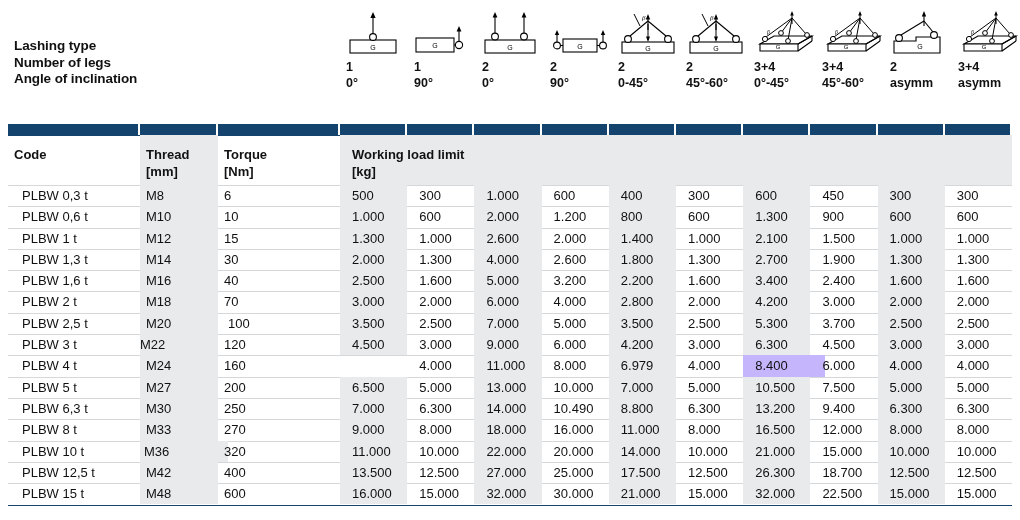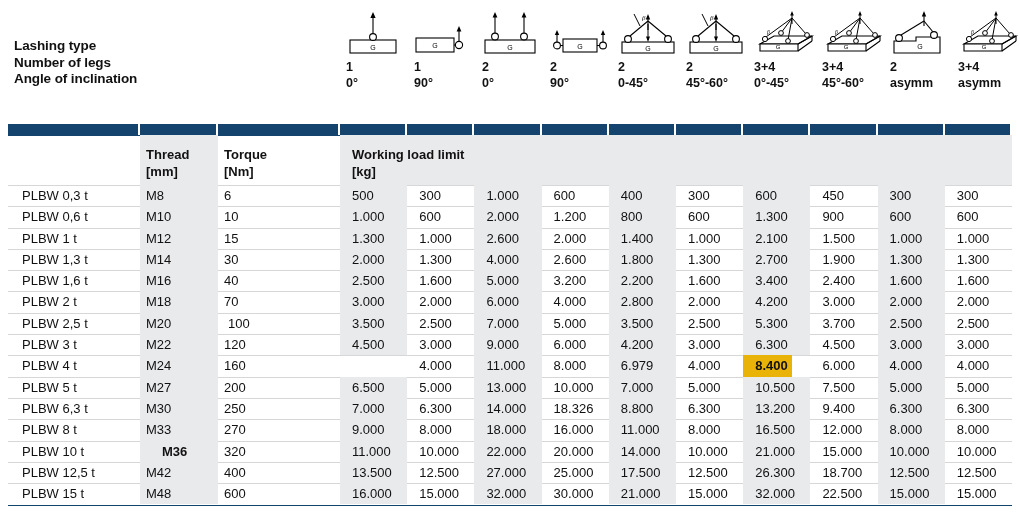--- a/index.html
+++ b/index.html
@@ -316,20 +316,23 @@
         <div class="seg" style="left: 533.6px; width: 65.2px; background: rgb(20, 68, 110);"></div>
         <div class="seg" style="left: 600.8px; width: 65.2px; background: rgb(20, 68, 110);"></div>
         <div class="seg" style="left: 668px; width: 65.2px; background: rgb(20, 68, 110);"></div>
         <div class="seg" style="left: 735.2px; width: 65.2px; background: rgb(20, 68, 110);"></div>
         <div class="seg" style="left: 802.4px; width: 65.2px; background: rgb(20, 68, 110);"></div>
         <div class="seg" style="left: 869.6px; width: 65.2px; background: rgb(20, 68, 110);"></div>
         <div class="seg" style="left: 936.8px; width: 65.2px; background: rgb(20, 68, 110);"></div>
       </div>
     <div class="thead" id="thead">
       <div class="rule-top"></div>
+    <div class="hcell" style="left: 8px; width: 132px; padding-left: 6px;">
+          <span>Code</span>
+        </div>
         <div class="hcell shade" style="left: 140px; width: 78px; padding-left: 6px; background: rgb(233, 234, 236);">
           <span>Thread</span>
           <span>[mm]</span>
         </div>
         <div class="hcell shade" style="left: 340px; width: 672px; padding-left: 12px; background: rgb(233, 234, 236);">
           <span>Working load limit</span>
           <span>[kg]</span>
         </div>
         <div class="hcell" style="left: 218px; width: 122px; padding-left: 6px;">
           <span>Torque</span>
@@ -445,21 +448,21 @@
           <div class="cell" style="left: 608.8px; width: 67.2px; padding-left: 12px; background: rgb(233, 234, 236);">3.500</div>
           <div class="cell" style="left: 676px; width: 67.2px; padding-left: 12px;">2.500</div>
           <div class="cell" style="left: 743.2px; width: 67.2px; padding-left: 12px; background: rgb(233, 234, 236);">5.300</div>
           <div class="cell" style="left: 810.4px; width: 67.2px; padding-left: 12px;">3.700</div>
           <div class="cell" style="left: 877.6px; width: 67.2px; padding-left: 12px; background: rgb(233, 234, 236);">2.500</div>
           <div class="cell" style="left: 944.8px; width: 67.2px; padding-left: 12px;">2.500</div>
         </div>
         <div class="row">
           <div class="sep" style="background: rgb(214, 215, 217);"></div>
           <div class="cell" style="left: 8px; width: 132px; padding-left: 14px;">PLBW 3 t</div>
-          <div class="cell" style="left: 140px; width: 78px; padding-left: 6px; background: rgb(233, 234, 236);">M22</div>
+          <div class="cell" style="left: 140px; width: 78px; padding-left: 0; background: rgb(233, 234, 236);">M22</div>
           <div class="cell" style="left: 218px; width: 122px; padding-left: 6px;">120</div>
           <div class="cell" style="left: 340px; width: 67.2px; padding-left: 12px; background: rgb(233, 234, 236);">4.500</div>
           <div class="cell" style="left: 407.2px; width: 67.2px; padding-left: 12px;">3.000</div>
           <div class="cell" style="left: 474.4px; width: 67.2px; padding-left: 12px; background: rgb(233, 234, 236);">9.000</div>
           <div class="cell" style="left: 541.6px; width: 67.2px; padding-left: 12px;">6.000</div>
           <div class="cell" style="left: 608.8px; width: 67.2px; padding-left: 12px; background: rgb(233, 234, 236);">4.200</div>
           <div class="cell" style="left: 676px; width: 67.2px; padding-left: 12px;">3.000</div>
           <div class="cell" style="left: 743.2px; width: 67.2px; padding-left: 12px; background: rgb(233, 234, 236);">6.300</div>
           <div class="cell" style="left: 810.4px; width: 67.2px; padding-left: 12px;">4.500</div>
           <div class="cell" style="left: 877.6px; width: 67.2px; padding-left: 12px; background: rgb(233, 234, 236);">3.000</div>
@@ -469,21 +472,21 @@
           <div class="sep" style="background: rgb(214, 215, 217);"></div>
           <div class="cell" style="left: 8px; width: 132px; padding-left: 14px;">PLBW 4 t</div>
           <div class="cell" style="left: 140px; width: 78px; padding-left: 6px; background: rgb(233, 234, 236);">M24</div>
           <div class="cell" style="left: 218px; width: 122px; padding-left: 6px;">160</div>
           <div class="cell" style="left: 340px; width: 67.2px; padding-left: 12px; background: rgb(233, 234, 236); margin-top: 33px;">5.500</div>
           <div class="cell" style="left: 407.2px; width: 67.2px; padding-left: 12px;">4.000</div>
           <div class="cell" style="left: 474.4px; width: 67.2px; padding-left: 12px; background: rgb(233, 234, 236);">11.000</div>
           <div class="cell" style="left: 541.6px; width: 67.2px; padding-left: 12px;">8.000</div>
           <div class="cell" style="left: 608.8px; width: 67.2px; padding-left: 12px; background: rgb(233, 234, 236);">6.979</div>
           <div class="cell" style="left: 676px; width: 67.2px; padding-left: 12px;">4.000</div>
-          <div class="cell" style="left: 743.2px; width: 49px; padding-left: 12px; background: #eab308; font-weight: bold;">8.400</div>
+          <div class="cell" style="left: 743.2px; width: 82px; padding-left: 12px; background: #c4b5fd;">8.400</div>
           <div class="cell" style="left: 810.4px; width: 67.2px; padding-left: 12px;">6.000</div>
           <div class="cell" style="left: 877.6px; width: 67.2px; padding-left: 12px; background: rgb(233, 234, 236);">4.000</div>
           <div class="cell" style="left: 944.8px; width: 67.2px; padding-left: 12px;">4.000</div>
         </div>
         <div class="row">
           <div class="sep" style="background: rgb(214, 215, 217);"></div>
           <div class="cell" style="left: 8px; width: 132px; padding-left: 14px;">PLBW 5 t</div>
           <div class="cell" style="left: 140px; width: 78px; padding-left: 6px; background: rgb(233, 234, 236);">M27</div>
           <div class="cell" style="left: 218px; width: 122px; padding-left: 6px;">200</div>
           <div class="cell" style="left: 340px; width: 67.2px; padding-left: 12px; background: rgb(233, 234, 236);">6.500</div>
@@ -498,21 +501,21 @@
           <div class="cell" style="left: 944.8px; width: 67.2px; padding-left: 12px;">5.000</div>
         </div>
         <div class="row">
           <div class="sep" style="background: rgb(214, 215, 217);"></div>
           <div class="cell" style="left: 8px; width: 132px; padding-left: 14px;">PLBW 6,3 t</div>
           <div class="cell" style="left: 140px; width: 78px; padding-left: 6px; background: rgb(233, 234, 236);">M30</div>
           <div class="cell" style="left: 218px; width: 122px; padding-left: 6px;">250</div>
           <div class="cell" style="left: 340px; width: 67.2px; padding-left: 12px; background: rgb(233, 234, 236);">7.000</div>
           <div class="cell" style="left: 407.2px; width: 67.2px; padding-left: 12px;">6.300</div>
           <div class="cell" style="left: 474.4px; width: 67.2px; padding-left: 12px; background: rgb(233, 234, 236);">14.000</div>
-          <div class="cell" style="left: 541.6px; width: 67.2px; padding-left: 12px;">18.326</div>
+          <div class="cell" style="left: 541.6px; width: 67.2px; padding-left: 12px;">10.490</div>
           <div class="cell" style="left: 608.8px; width: 67.2px; padding-left: 12px; background: rgb(233, 234, 236);">8.800</div>
           <div class="cell" style="left: 676px; width: 67.2px; padding-left: 12px;">6.300</div>
           <div class="cell" style="left: 743.2px; width: 67.2px; padding-left: 12px; background: rgb(233, 234, 236);">13.200</div>
           <div class="cell" style="left: 810.4px; width: 67.2px; padding-left: 12px;">9.400</div>
           <div class="cell" style="left: 877.6px; width: 67.2px; padding-left: 12px; background: rgb(233, 234, 236);">6.300</div>
           <div class="cell" style="left: 944.8px; width: 67.2px; padding-left: 12px;">6.300</div>
         </div>
         <div class="row">
           <div class="sep" style="background: rgb(214, 215, 217);"></div>
           <div class="cell" style="left: 8px; width: 132px; padding-left: 14px;">PLBW 8 t</div>
@@ -525,21 +528,21 @@
           <div class="cell" style="left: 608.8px; width: 67.2px; padding-left: 12px; background: rgb(233, 234, 236);">11.000</div>
           <div class="cell" style="left: 676px; width: 67.2px; padding-left: 12px;">8.000</div>
           <div class="cell" style="left: 743.2px; width: 67.2px; padding-left: 12px; background: rgb(233, 234, 236);">16.500</div>
           <div class="cell" style="left: 810.4px; width: 67.2px; padding-left: 12px;">12.000</div>
           <div class="cell" style="left: 877.6px; width: 67.2px; padding-left: 12px; background: rgb(233, 234, 236);">8.000</div>
           <div class="cell" style="left: 944.8px; width: 67.2px; padding-left: 12px;">8.000</div>
         </div>
         <div class="row">
           <div class="sep" style="background: rgb(214, 215, 217);"></div>
           <div class="cell" style="left: 8px; width: 132px; padding-left: 14px;">PLBW 10 t</div>
-          <div class="cell" style="left: 140px; width: 78px; padding-left: 22px; background: rgb(233, 234, 236); font-weight: bold;">M36</div>
+          <div class="cell" style="left: 140px; width: 88px; padding-left: 4px; background: rgb(233, 234, 236);">M36</div>
           <div class="cell" style="left: 218px; width: 122px; padding-left: 6px;">320</div>
           <div class="cell" style="left: 340px; width: 67.2px; padding-left: 12px; background: rgb(233, 234, 236);">11.000</div>
           <div class="cell" style="left: 407.2px; width: 67.2px; padding-left: 12px;">10.000</div>
           <div class="cell" style="left: 474.4px; width: 67.2px; padding-left: 12px; background: rgb(233, 234, 236);">22.000</div>
           <div class="cell" style="left: 541.6px; width: 67.2px; padding-left: 12px;">20.000</div>
           <div class="cell" style="left: 608.8px; width: 67.2px; padding-left: 12px; background: rgb(233, 234, 236);">14.000</div>
           <div class="cell" style="left: 676px; width: 67.2px; padding-left: 12px;">10.000</div>
           <div class="cell" style="left: 743.2px; width: 67.2px; padding-left: 12px; background: rgb(233, 234, 236);">21.000</div>
           <div class="cell" style="left: 810.4px; width: 67.2px; padding-left: 12px;">15.000</div>
           <div class="cell" style="left: 877.6px; width: 67.2px; padding-left: 12px; background: rgb(233, 234, 236);">10.000</div>

